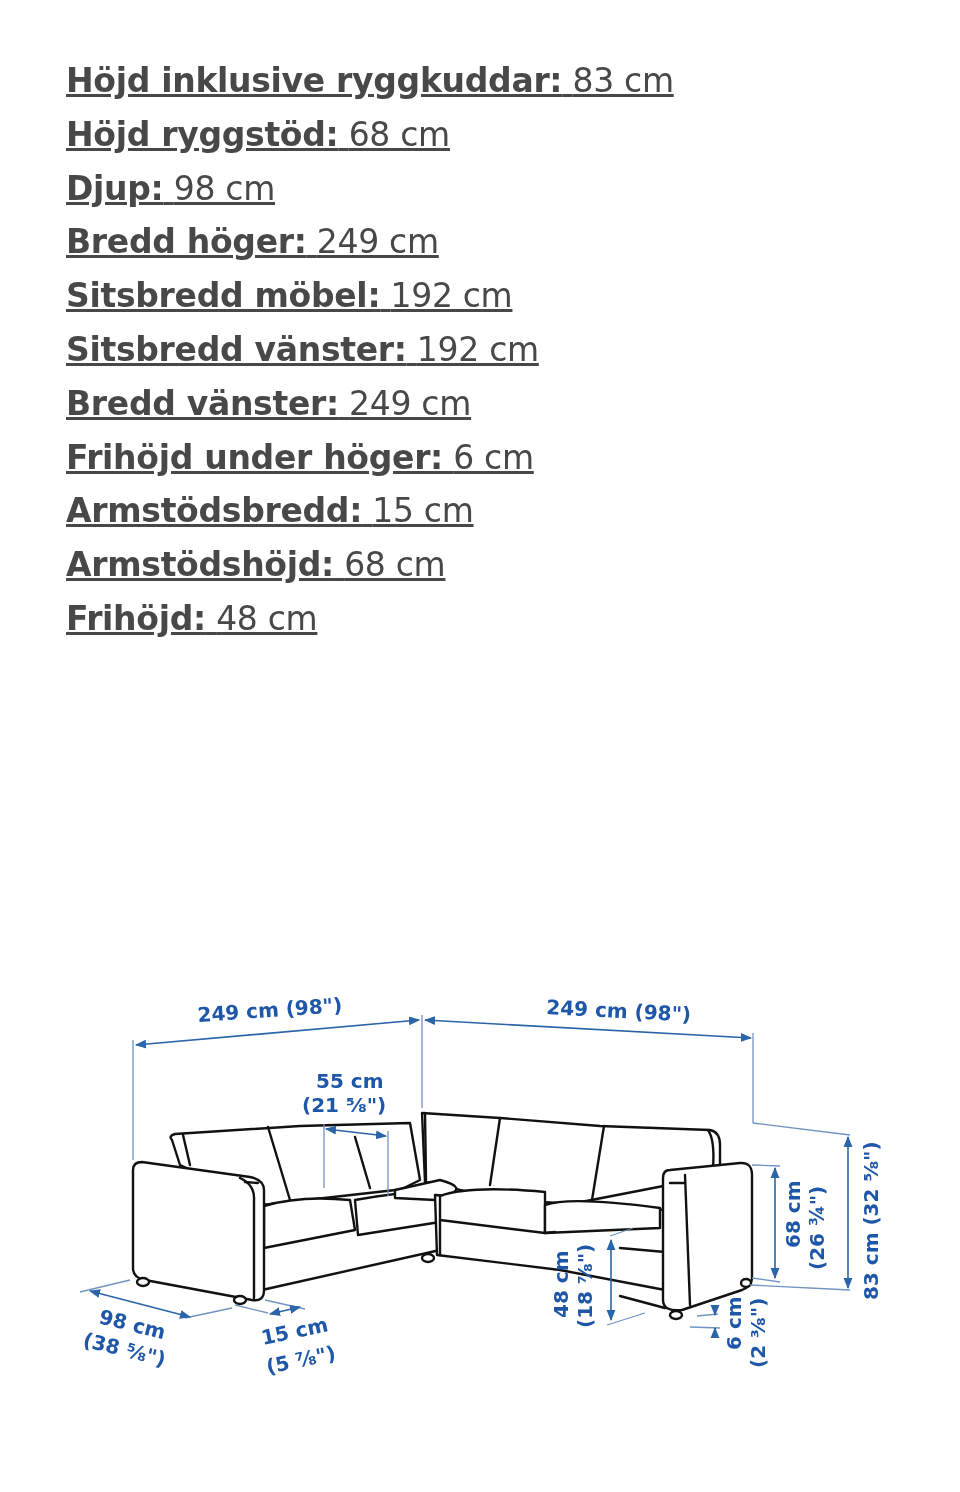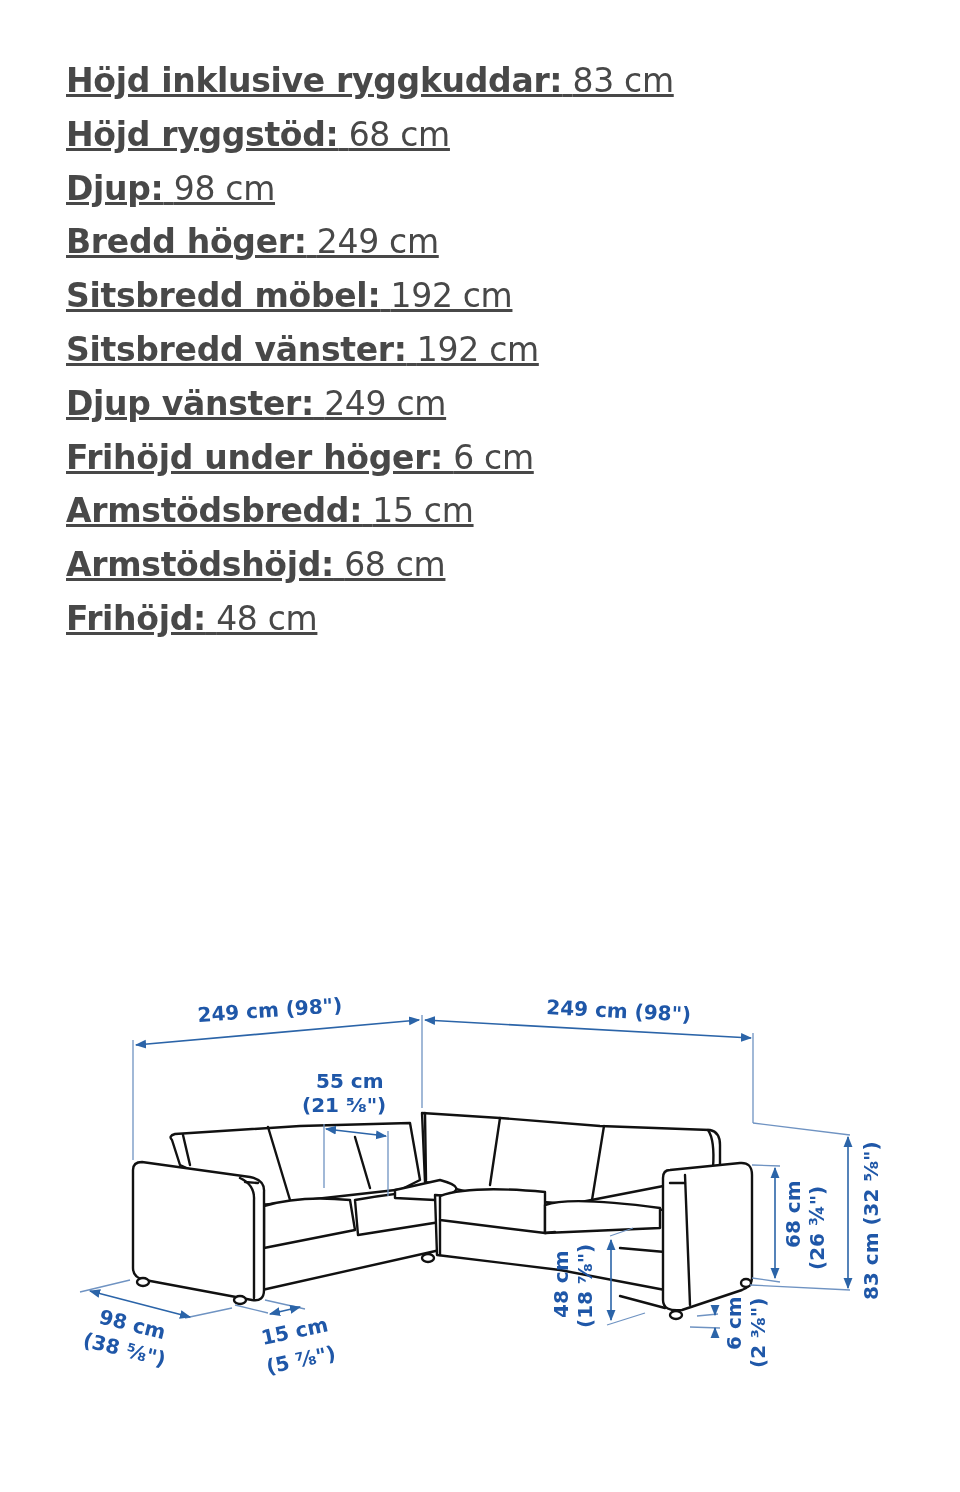--- a/index.html
+++ b/index.html
@@ -80,21 +80,21 @@
 </head>
 <body>
 
 <ul class="specs">
   <li class="spec-row"><span class="spec-label">Höjd inklusive ryggkuddar:</span> <span class="spec-value">83 cm</span></li>
   <li class="spec-row"><span class="spec-label">Höjd ryggstöd:</span> <span class="spec-value">68 cm</span></li>
   <li class="spec-row"><span class="spec-label">Djup:</span> <span class="spec-value">98 cm</span></li>
   <li class="spec-row"><span class="spec-label">Bredd höger:</span> <span class="spec-value">249 cm</span></li>
   <li class="spec-row"><span class="spec-label">Sitsbredd möbel:</span> <span class="spec-value">192 cm</span></li>
   <li class="spec-row"><span class="spec-label">Sitsbredd vänster:</span> <span class="spec-value">192 cm</span></li>
-  <li class="spec-row"><span class="spec-label">Djup vänster:</span> <span class="spec-value">249 cm</span></li>
+  <li class="spec-row"><span class="spec-label">Bredd vänster:</span> <span class="spec-value">249 cm</span></li>
   <li class="spec-row"><span class="spec-label">Frihöjd under höger:</span> <span class="spec-value">6 cm</span></li>
   <li class="spec-row"><span class="spec-label">Armstödsbredd:</span> <span class="spec-value">15 cm</span></li>
   <li class="spec-row"><span class="spec-label">Armstödshöjd:</span> <span class="spec-value">68 cm</span></li>
   <li class="spec-row"><span class="spec-label">Frihöjd:</span> <span class="spec-value">48 cm</span></li>
 </ul>
 
 <svg class="diagram" viewBox="0 960 960 440" xmlns="http://www.w3.org/2000/svg">
   <defs>
     <marker id="arr" viewBox="0 0 10 10" refX="9" refY="5" markerWidth="7" markerHeight="7" orient="auto-start-reverse">
       <path d="M0,1 L10,5 L0,9 z" fill="#2b64a8"></path>

